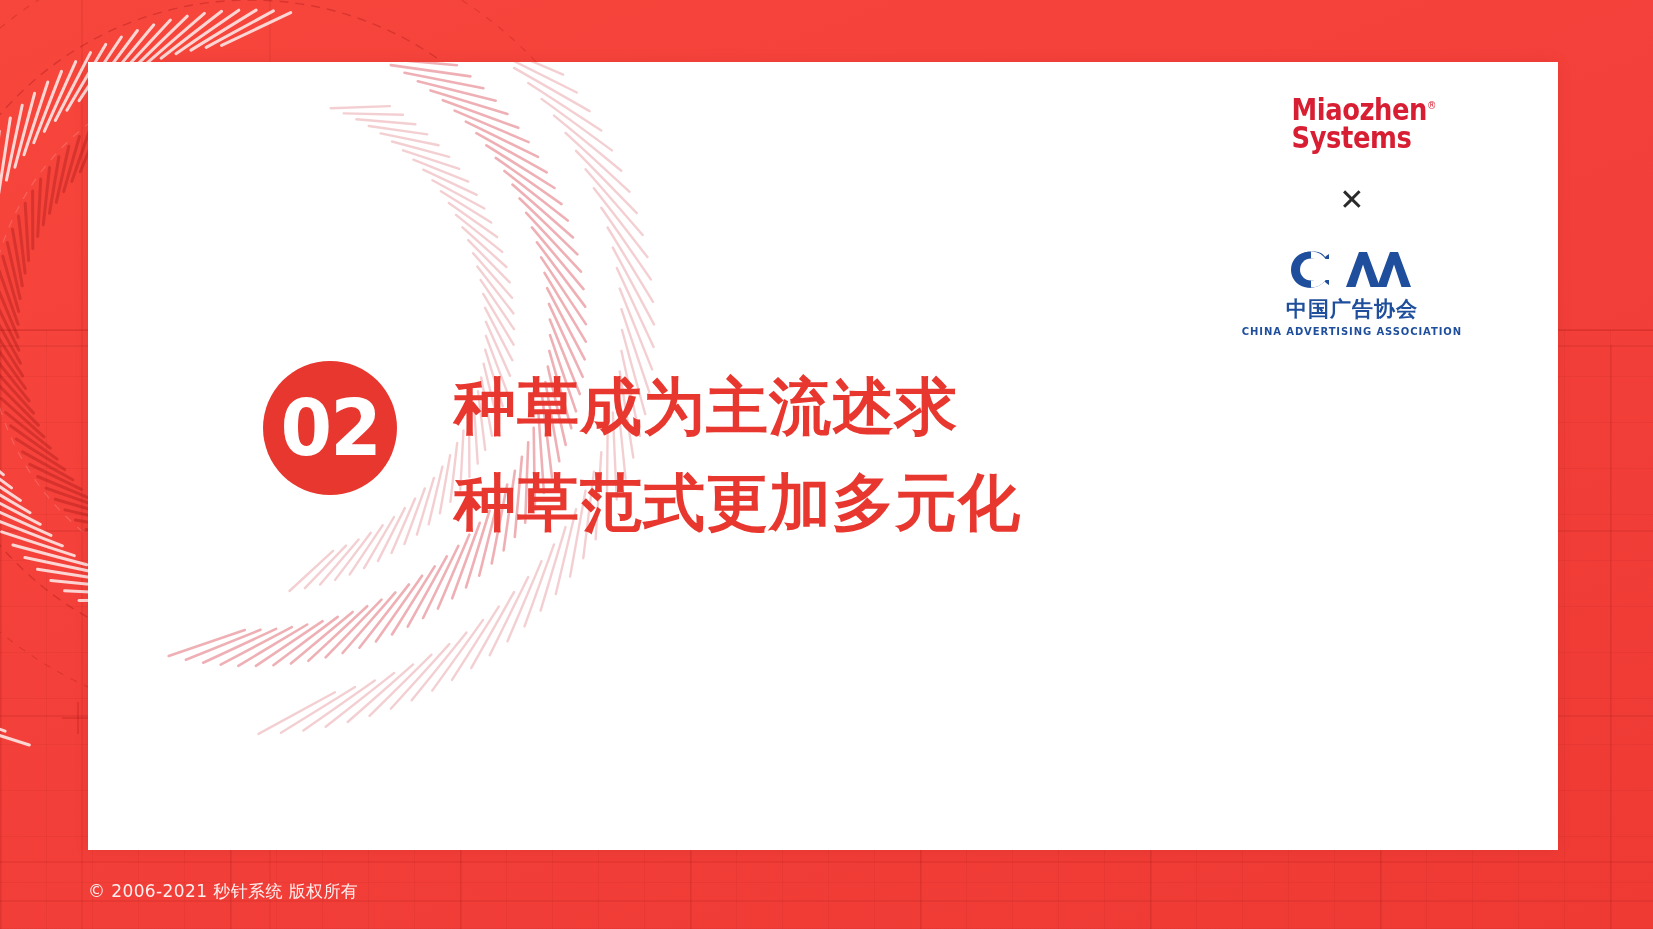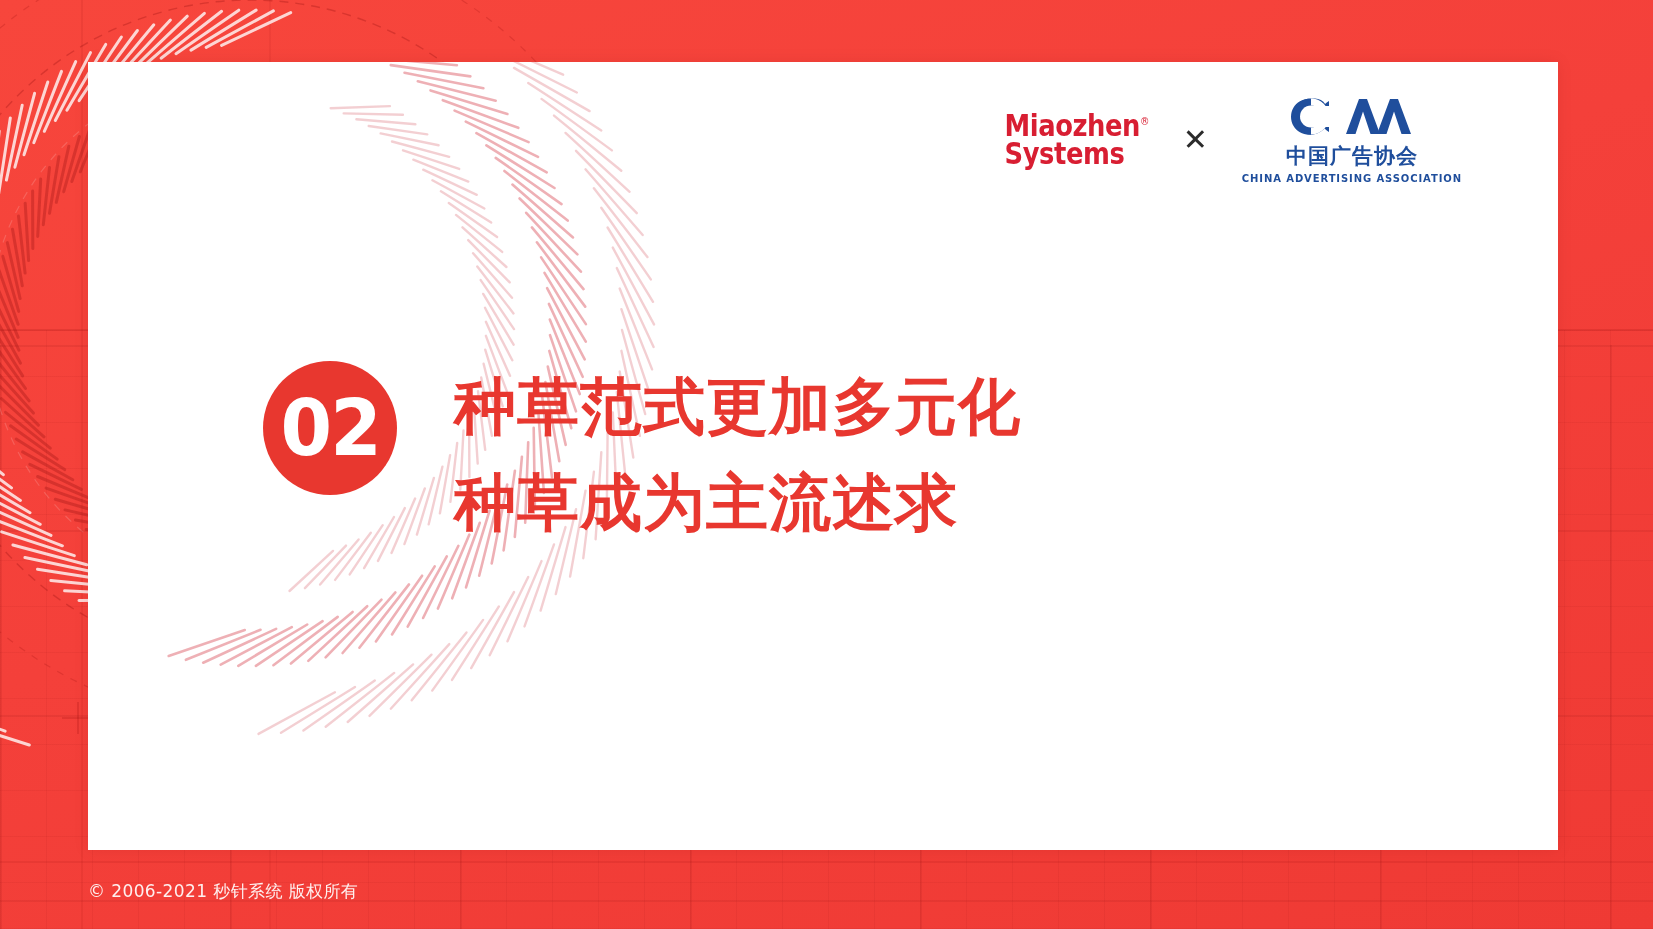--- a/index.html
+++ b/index.html
@@ -72,20 +72,21 @@
   }
 
   
   .logo-row {
     position: absolute;
     right: 96px;
     top: 34px;
     display: flex;
     align-items: center;
     gap: 34px;
+    flex-direction: column;
   }
   .logo-miaozhen {
     position: relative;
     color: #D81E32;
     line-height: 0.92;
     font-family: "DejaVu Sans", sans-serif;
     font-weight: bold;
     font-size: 30px;
     letter-spacing: -0.5px;
     transform: scaleX(0.86);
@@ -561,22 +562,22 @@
         <span class="caa-cn">中国广告协会</span>
         <span class="caa-en">CHINA ADVERTISING ASSOCIATION</span>
       </div>
     </div>
 
     <div class="title-block">
       <div class="section-badge">
         <span>02</span>
       </div>
       <div class="title-lines">
+        <div class="title-line">种草成为主流述求</div>
         <div class="title-line">种草范式更加多元化</div>
-        <div class="title-line">种草成为主流述求</div>
       </div>
     </div>
 
   </div>
 
   <div class="footer">© 2006-2021 秒针系统 版权所有</div>
 
 </div>
 
 </body></html>

